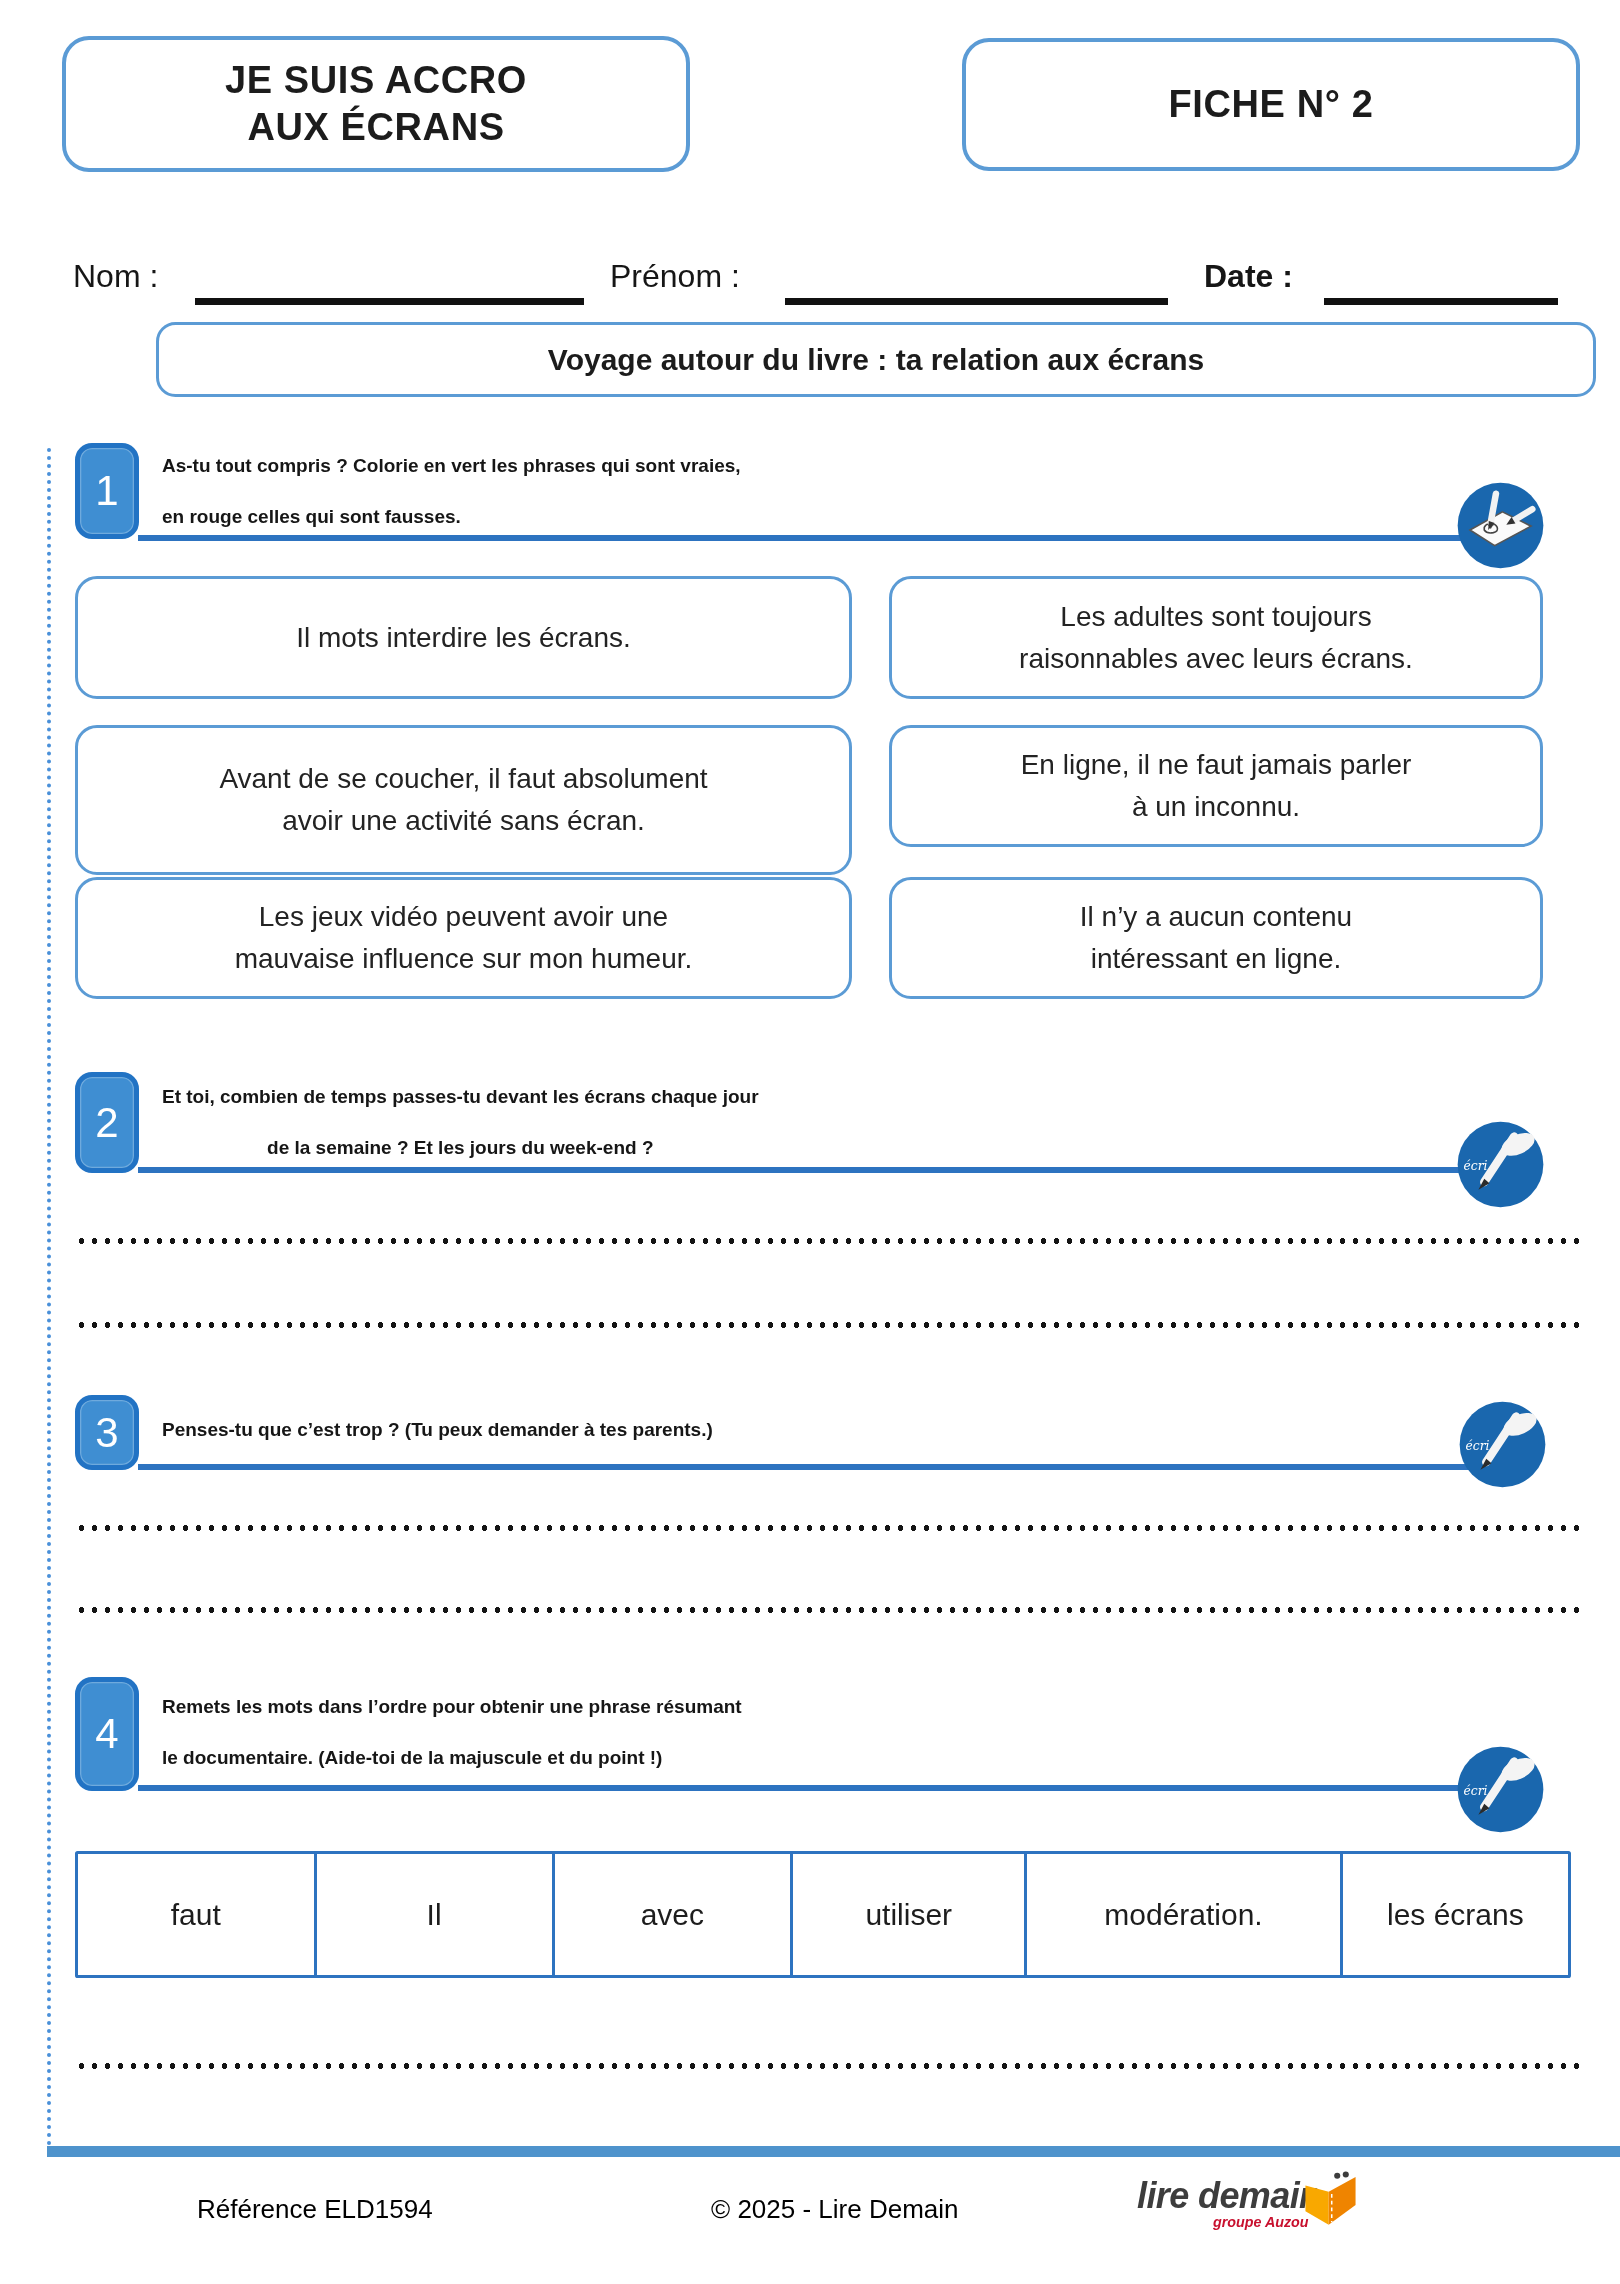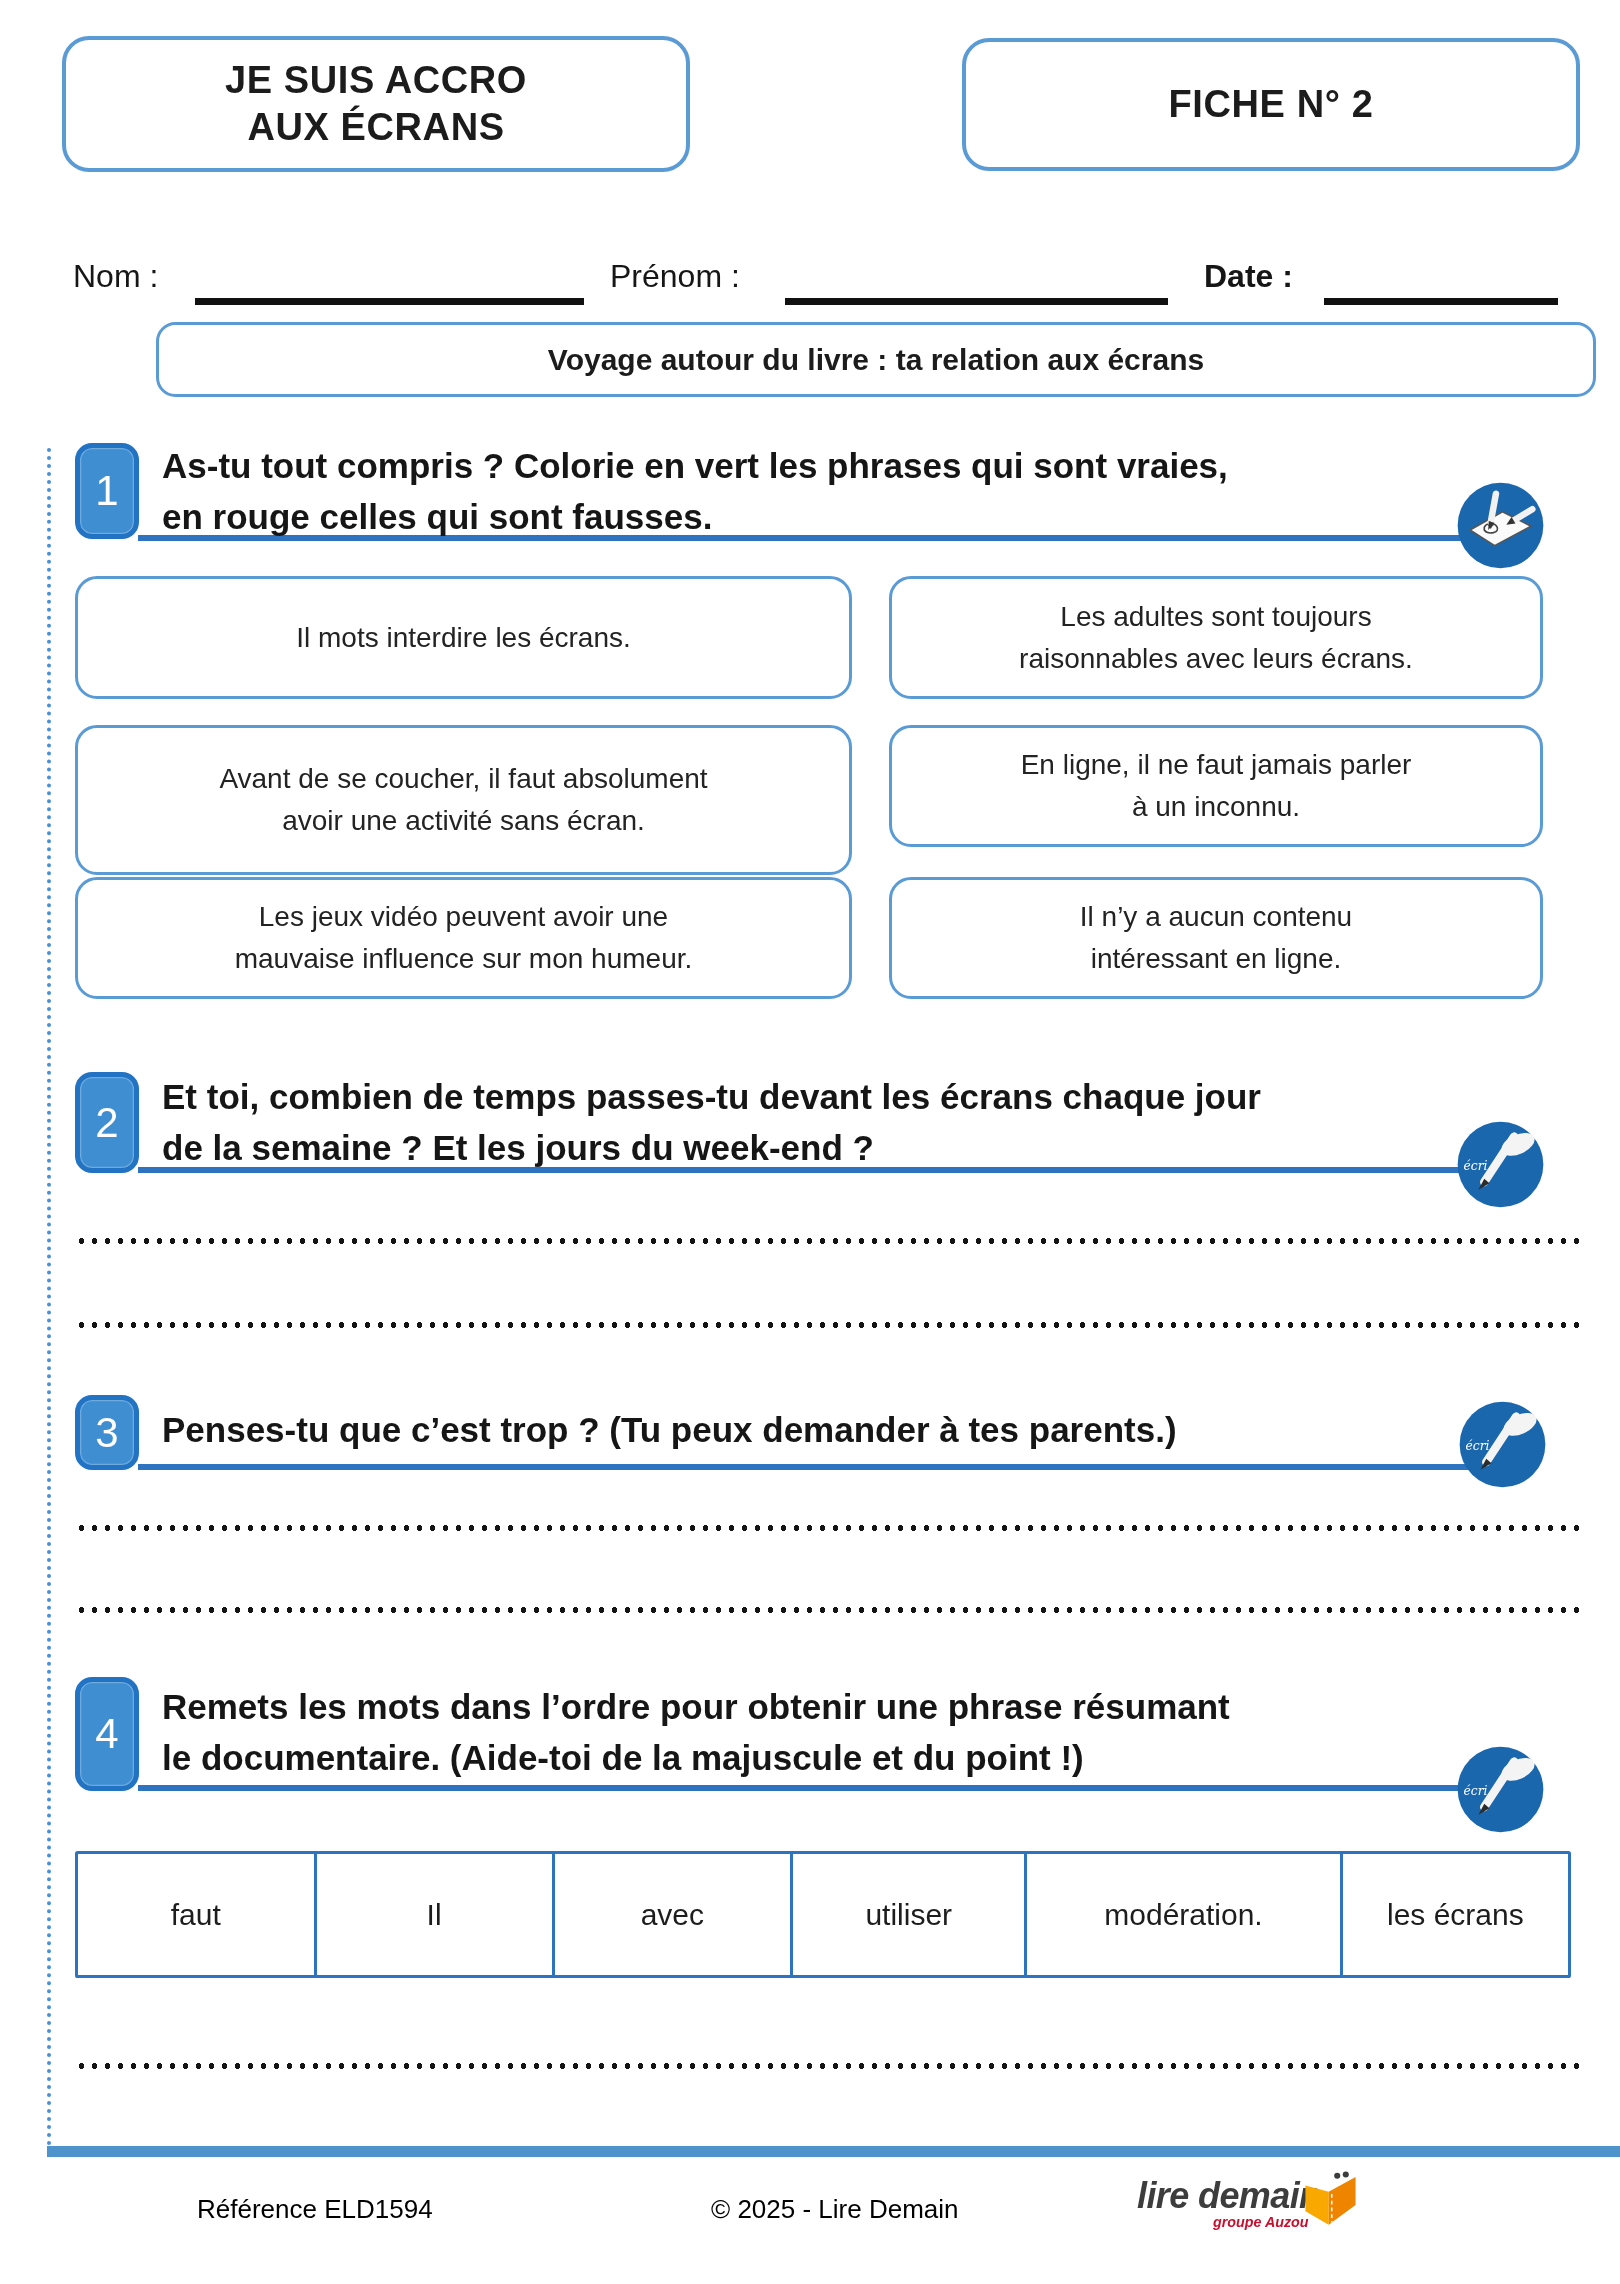--- a/index.html
+++ b/index.html
@@ -23,21 +23,21 @@
   
   .title-box { border:3.9px solid #5b9bd5; border-radius:19.5px; background:#fff;
                display:flex; align-items:center; justify-content:center;
                font-weight:bold; font-size:30px; }
 
   
   .numbox { background:#3f8ed2; border:5.8px solid #2273c4; border-radius:17px;
             box-sizing:border-box; display:flex; align-items:center; justify-content:center;
             color:#ffffff; font-size:42px; font-weight:400;
             box-shadow:inset 0 0 0 1.3px rgba(255,255,255,.25); }
-  .sec-text { font-weight:bold; font-size:35px; line-height:51px; white-space:nowrap; color:#161616; }
+  .sec-text { font-weight:bold; font-size:19px; line-height:51px; white-space:nowrap; color:#161616; }
   .rule { background:#2d73c0; height:5.8px; }
 
   
   .stmt { border:3.9px solid #5b9bd5; border-radius:22px; background:#fff; box-sizing:border-box;
           display:flex; flex-direction:column; align-items:center; justify-content:center;
           text-align:center; font-size:28px; line-height:42px; font-weight:400; color:#232323; }
   .stmt div { white-space:nowrap; }
 
   
   .dotline { height:5.8px;
@@ -125,21 +125,21 @@
   </div>
   <div class="abs stmt" style="left:889px; top:877px; width:654px; height:122px;">
     <div>Il n’y a aucun contenu</div>
     <div>intéressant en ligne.</div>
   </div>
 
   <div class="abs rule" style="left:138px; top:1167px; width:1367px;"></div>
   <div class="abs numbox" style="left:75px; top:1072px; width:64px; height:101px;">
     <span>2</span>
   </div>
-  <div class="abs sec-text" style="left:162px; top:1071px;">
+  <div class="abs sec-text" style="left:162px; top:1071px;text-align:center;">
     <div>Et toi, combien de temps passes-tu devant les écrans chaque jour</div>
     <div>de la semaine ? Et les jours du week-end ?</div>
   </div>
   <svg class="abs" style="left:1457px; top:1121px;" width="87" height="87" viewBox="0 0 134 134">
     <circle cx="67" cy="67" r="66" fill="#1a67ae"></circle>
     <ellipse cx="94" cy="36" rx="27" ry="15" fill="#f4f4f4" transform="rotate(-24 94 36)"></ellipse>
     <line x1="42" y1="94" x2="88" y2="24" stroke="#f4f4f4" stroke-width="13" stroke-linecap="round"></line>
     <polygon points="33,106 42,89 50,96" fill="#2b2b2b"></polygon>
     <text x="10" y="76" font-size="19" font-style="italic" fill="#ffffff" font-family="'DejaVu Serif', serif">écri</text>
   </svg>

